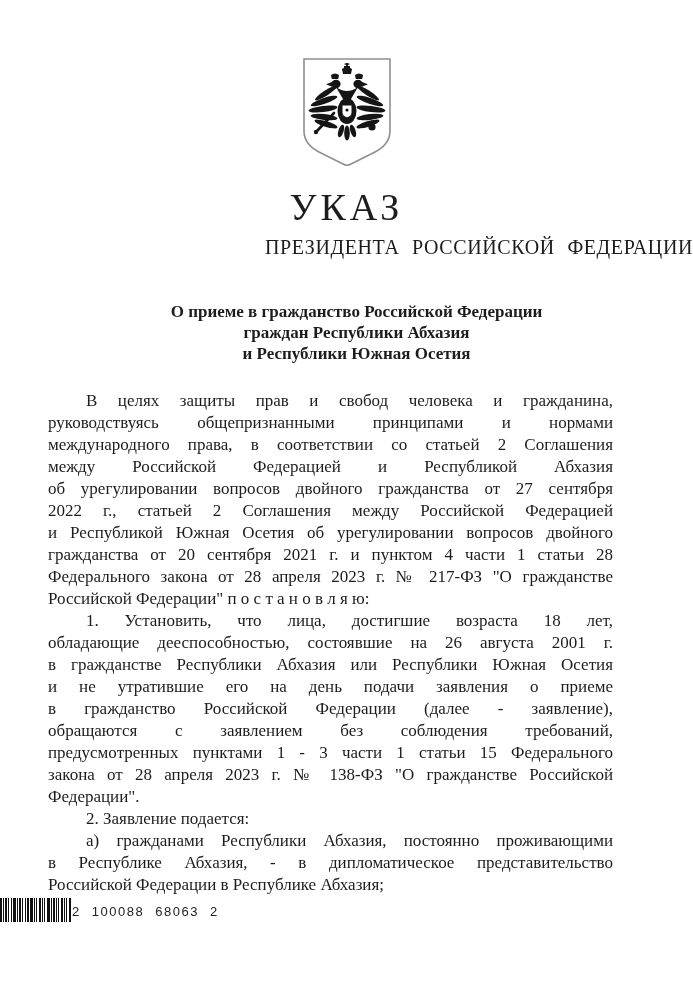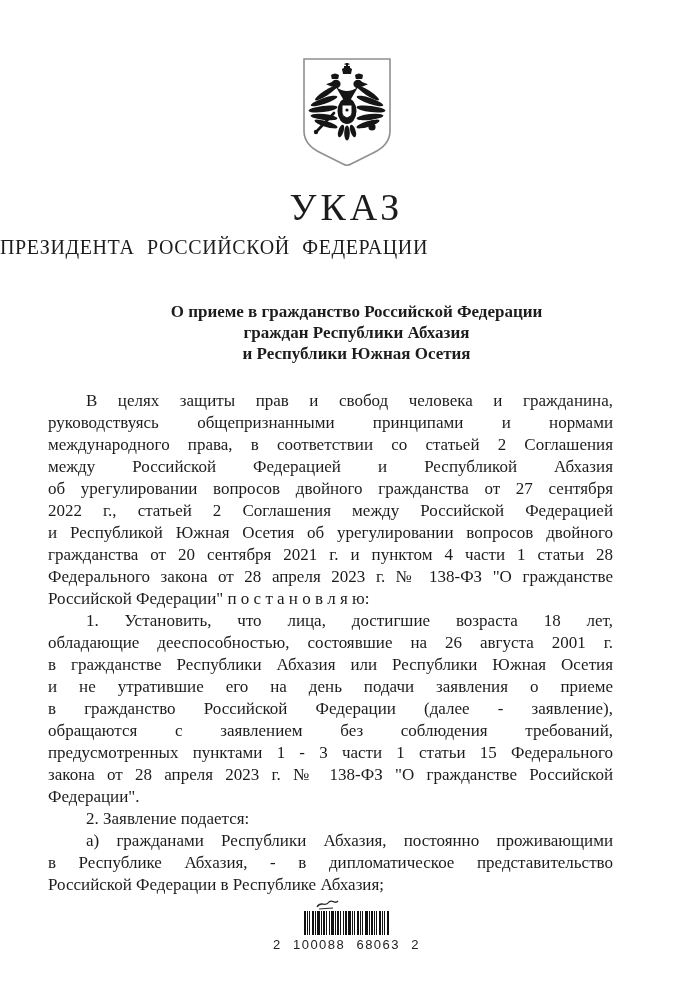--- a/index.html
+++ b/index.html
@@ -23,21 +23,21 @@
   .decree-type {
     margin-top: 16px;
     text-align: center;
     font-size: 38px;
     letter-spacing: 4px;
     line-height: 44px;
     font-weight: 500;
   }
   .issuer {
     margin-top: 6px;
-    text-align: left;
+    text-align: right;
     font-size: 20px;
     line-height: 24px;
     letter-spacing: 0.6px;
     word-spacing: 7px;
   }
   .decree-title {
     margin-top: 42px;
     text-align: center;
     font-weight: bold;
     font-size: 17px;
@@ -56,21 +56,21 @@
     white-space: normal;
   }
   .decree-body .line.first { text-indent: 38px; }
   .decree-body .line.last { text-align-last: left; }
   .barcode-section {
     position: absolute;
     left: 0;
     top: 898px;
     width: 100%;
     display: flex;
-    flex-direction: column;
+    flex-direction: row;
     align-items: center;
   }
   .barcode-section .scribble { margin-left: -40px; }
   .barcode-digits {
     margin-top: 2px;
     font-family: "Liberation Sans", sans-serif;
     font-size: 13px;
     letter-spacing: 1.5px;
     word-spacing: 6px;
     color: #222;
@@ -146,21 +146,21 @@
   <div class="decree-body">
       <div>
         <div class="line first">В целях защиты прав и свобод человека и гражданина,</div>
         <div class="line">руководствуясь общепризнанными принципами и нормами</div>
         <div class="line">международного права, в соответствии со статьей 2 Соглашения</div>
         <div class="line">между Российской Федерацией и Республикой Абхазия</div>
         <div class="line">об урегулировании вопросов двойного гражданства от 27 сентября</div>
         <div class="line">2022 г., статьей 2 Соглашения между Российской Федерацией</div>
         <div class="line">и Республикой Южная Осетия об урегулировании вопросов двойного</div>
         <div class="line">гражданства от 20 сентября 2021 г. и пунктом 4 части 1 статьи 28</div>
-        <div class="line">Федерального закона от 28 апреля 2023 г. № 138-ФЗ "О гражданстве</div>
+        <div class="line">Федерального закона от 28 апреля 2023 г. № 217-ФЗ "О гражданстве</div>
         <div class="line last">Российской Федерации" п о с т а н о в л я ю:</div>
       </div>
       <div>
         <div class="line first">1. Установить, что лица, достигшие возраста 18 лет,</div>
         <div class="line">обладающие дееспособностью, состоявшие на 26 августа 2001 г.</div>
         <div class="line">в гражданстве Республики Абхазия или Республики Южная Осетия</div>
         <div class="line">и не утратившие его на день подачи заявления о приеме</div>
         <div class="line">в гражданство Российской Федерации (далее - заявление),</div>
         <div class="line">обращаются с заявлением без соблюдения требований,</div>
         <div class="line">предусмотренных пунктами 1 - 3 части 1 статьи 15 Федерального</div>

